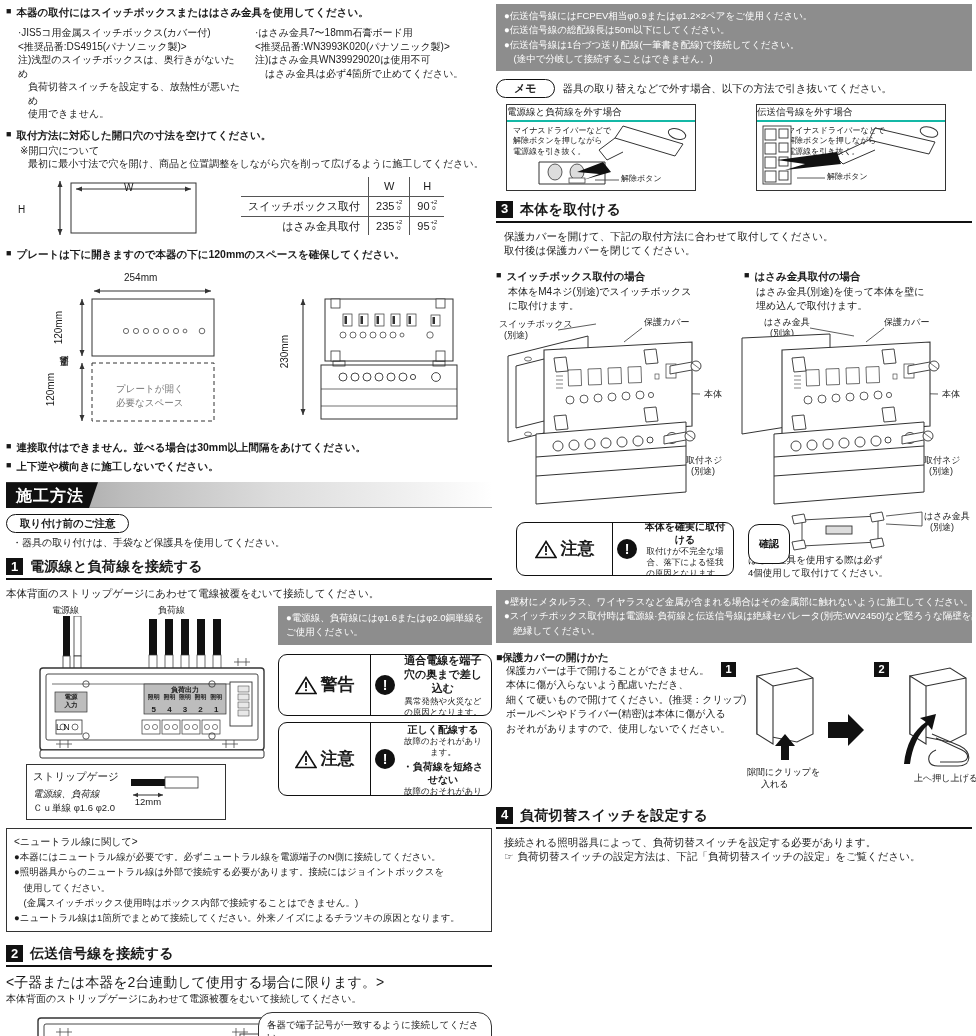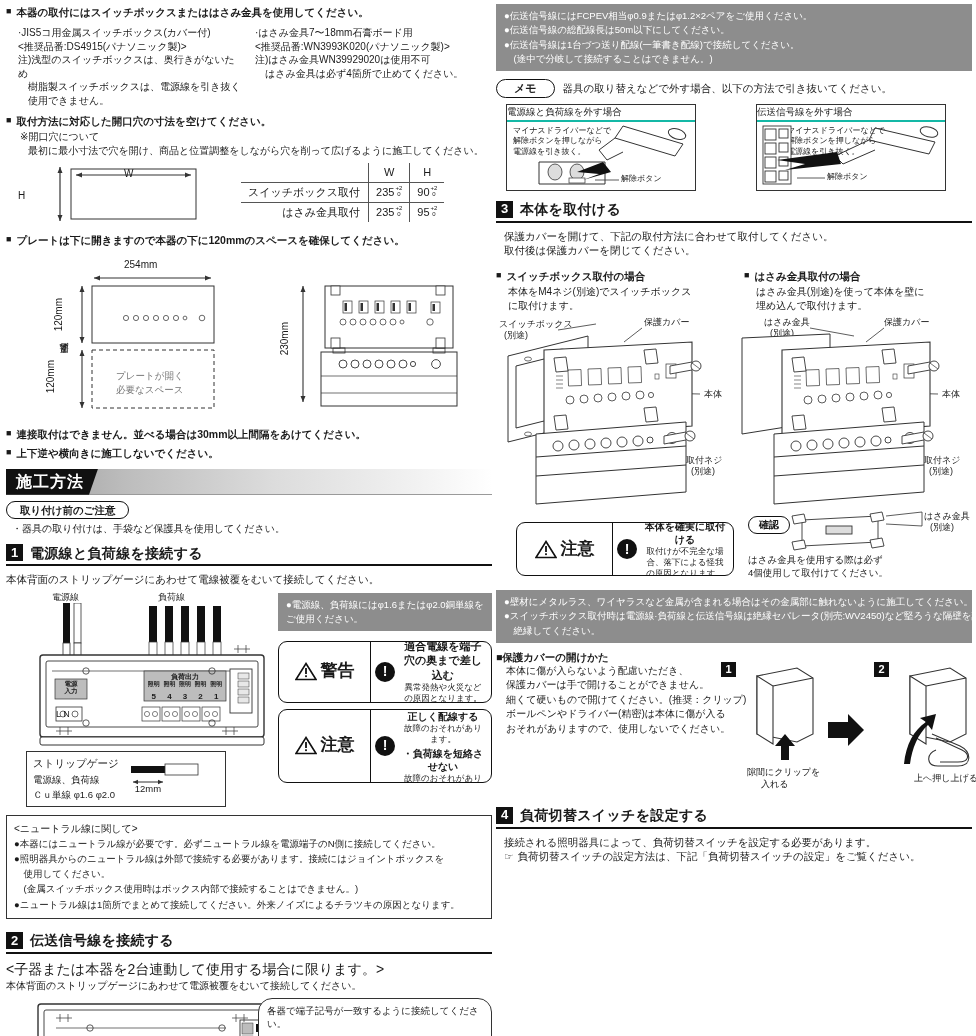--- a/index.html
+++ b/index.html
@@ -125,21 +125,21 @@
 
     <div class="b-sq">
       <span>本器の取付にはスイッチボックスまたははさみ金具を使用してください。</span>
     </div>
 
     <div style="display:flex; gap:12px; margin-left:12px; margin-top:7px;">
       <div style="flex:0 0 225px;">
         <div>·JIS5コ用金属スイッチボックス(カバー付)</div>
         <div>&lt;推奨品番:DS4915(パナソニック製)&gt;</div>
         <div>注)浅型のスイッチボックスは、奥行きがないため</div>
-        <div style="margin-left:10px;">樹脂製スイッチボックスは、電源線を引き抜く</div>
+        <div style="margin-left:10px;">負荷切替スイッチを設定する、放熱性が悪いため</div>
         <div style="margin-left:10px;">使用できません。</div>
       </div>
       <div style="flex:1;">
         <div>·はさみ金具7〜18mm石膏ボード用</div>
         <div>&lt;推奨品番:WN3993K020(パナソニック製)&gt;</div>
         <div>注)はさみ金具WN39929020は使用不可</div>
         <div style="margin-left:10px;">はさみ金具は必ず4箇所で止めてください。</div>
       </div>
     </div>
 
@@ -388,21 +388,21 @@
           <span>4</span>
           <span>3</span>
           <span>2</span>
           <span>1</span>
         </div>
       </div>
 
       <div class="gauge" style="position:absolute; left:20px; top:160px; width:200px;">
         <div class="gl">
           <span class="gt">ストリップゲージ</span>
-          <span style="display:block;">電源線、負荷線</span>
+          <span style="display:block;font-style:italic;">電源線、負荷線</span>
           <span style="display:block;">Ｃｕ単線 φ1.6 φ2.0</span>
         </div>
         <div style="position:relative; width:72px;">
           <svg width="72" height="34" viewBox="0 0 72 34">
             <rect x="2" y="4" width="34" height="7" fill="#111"></rect>
             <rect x="36" y="2" width="33" height="11" fill="#fff" stroke="#333" stroke-width="0.8"></rect>
             <line x1="4" y1="20" x2="34" y2="20" stroke="#333" stroke-width="1"></line>
             <path d="M4 20 L9 17.8 L9 22.2 Z" fill="#333"></path>
             <path d="M34 20 L29 17.8 L29 22.2 Z" fill="#333"></path>
           </svg>
@@ -838,38 +838,38 @@
               <rect x="80" y="16" width="26" height="8" fill="#ddd"></rect>
             </g>
             <g fill="none" stroke="#333" stroke-width="0.8">
               <path d="M140 6 L176 2"></path>
                 <path d="M140 14 L176 16"></path>
               <path d="M176 2 L176 16"></path>
             </g>
           </svg>
           <div style="position:absolute; left:178px; top:0; font-size:9px;">はさみ金具</div>
           <div style="position:absolute; left:184px; top:11px; font-size:9px;">(別途)</div>
-          <span class="pill" style="position:absolute; left:2px; top:6px; padding:1px 10px; font-size:10px; background:#fff;">確認</span>
+          <span class="pill" style="position:absolute; left:2px; top:14px; padding:12px 10px; font-size:10px; background:#fff;">確認</span>
         </div>
         <div style="font-size:9.5px; margin-left:2px;">はさみ金具を使用する際は必ず</div>
         <div style="font-size:9.5px; margin-left:2px;">4個使用して取付けてください。</div>
       </div>
     </div>
 
     <div class="graybox" style="margin-top:2px;">
       <div>●壁材にメタルラス、ワイヤラスなど金属が含まれる場合はその金属部に触れないように施工してください。</div>
       <div>●スイッチボックス取付時は電源線·負荷線と伝送信号線は絶縁セパレータ(別売:WV2450)など堅ろうな隔壁を設けて</div>
       <div>　絶縁してください。</div>
     </div>
 
     <div style="position:relative; height:150px; margin-top:7px;">
       <div style="font-size:10.5px; font-weight:bold;">■保護カバーの開けかた</div>
       <div style="margin-left:10px; font-size:10px; line-height:1.45;">
+        <div>保護カバーは手で開けることができません。</div>
         <div>本体に傷が入らないよう配慮いただき、</div>
-        <div>保護カバーは手で開けることができません。</div>
         <div>細くて硬いもので開けてください。(推奨：クリップ)</div>
         <div>ボールペンやドライバー(精密)は本体に傷が入る</div>
         <div>おそれがありますので、使用しないでください。</div>
       </div>
 
       <div style="position:absolute; left:225px; top:12px; width:110px; height:130px;">
         <div style="position:absolute; left:0; top:0; width:15px; height:15px; background:#111; color:#fff; font-size:11px; font-weight:bold; display:flex; align-items:center; justify-content:center;">1</div>
         <svg width="110" height="100" viewBox="0 0 110 100" style="position:absolute;left:18px;top:2px;">
           <g fill="#fff" stroke="#333" stroke-width="1.1">
             <path d="M18 12 L58 4 L74 14 L74 70 L58 78 L18 70 Z"></path>

